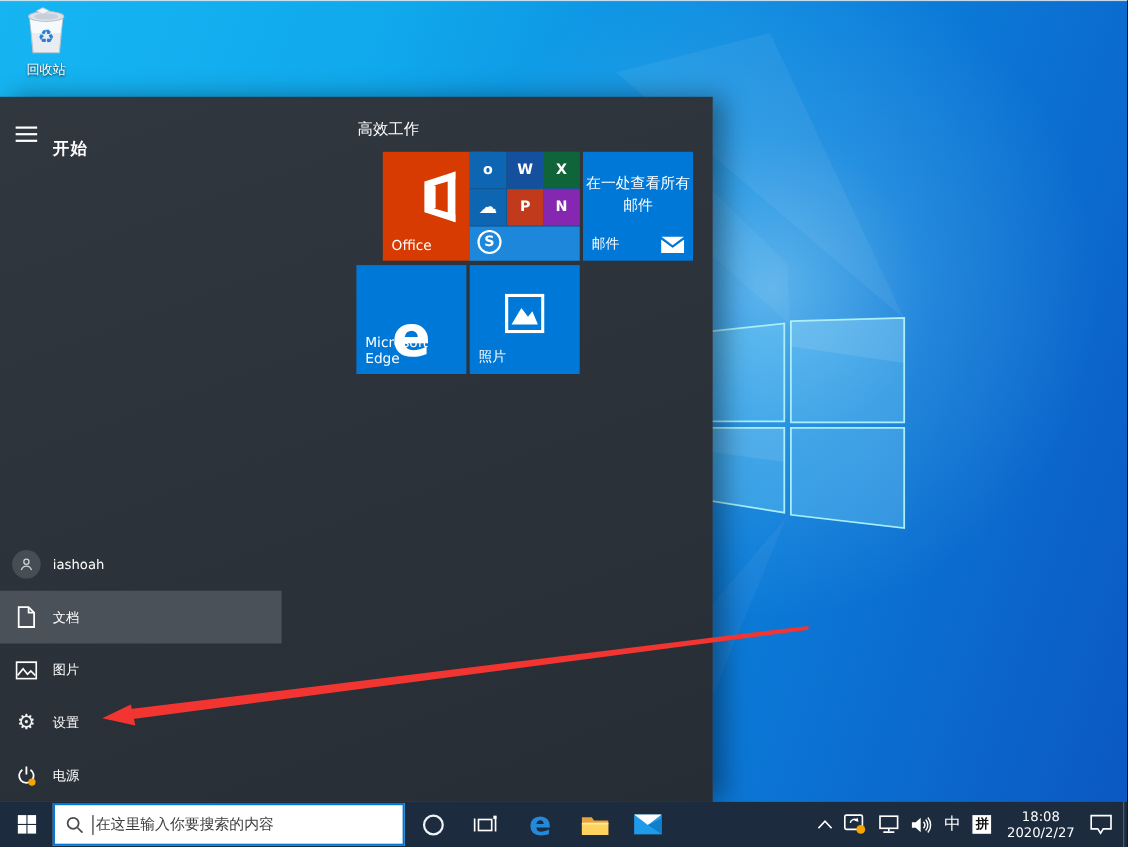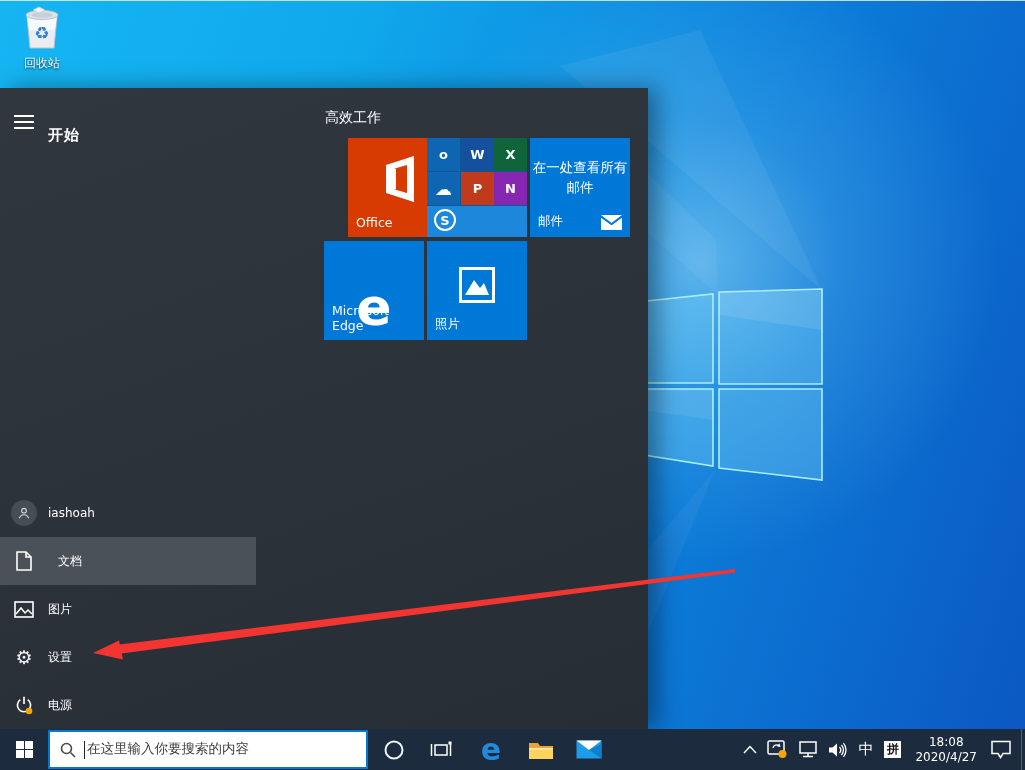--- a/index.html
+++ b/index.html
@@ -47,37 +47,37 @@
   .skype-badge { position:absolute; left:7px; top:3px; width:22px; height:22px; border:2px solid #fff; border-radius:50%;
     display:flex; align-items:center; justify-content:center; font-size:13px; font-weight:bold; }
   .mail-lines { position:absolute; left:0; top:19px; width:100%; text-align:center; font-size:13.5px; line-height:20px; }
   .mail-env { position:absolute; right:8px; bottom:7px; }
   .edge-glyph { position:absolute; left:50%; top:40px; transform:translateX(-50%); font-size:52px; font-weight:bold; line-height:1; }
   .photos-glyph { position:absolute; left:32px; top:26px; }
   
   .side-item { position:absolute; left:0; width:256px; height:48px; display:flex; align-items:center; cursor:pointer; }
   .side-item .ic { width:48px; display:flex; align-items:center; justify-content:center; flex:0 0 48px; }
   .side-item .lbl { font-size:12px; }
-  .side-item.highlight { background:#4B5158;gap:10px; }
+  .side-item.highlight { background:#4B5158; }
   .row-user { top:401px; } .row-docs { top:449px; } .row-pics { top:497px; }
   .row-settings { top:545px; } .row-power { top:593px; }
   .avatar { width:26px; height:26px; border-radius:50%; background:#454D55; display:flex; align-items:center; justify-content:center; }
   .gear-glyph { font-size:19px; color:#F0F2F4; line-height:1; }
   
   .arrow-svg { position:absolute; left:0; top:0; pointer-events:none; }
   
   .taskbar { position:absolute; left:0; top:729px; width:1025px; height:41px; background:#1D2B3F;
     display:flex; align-items:center; }
   .tb-btn { height:41px; display:flex; align-items:center; justify-content:center; cursor:pointer; }
   .start-button { width:48px; }
   .search-box { position:absolute; left:48px; top:1px; width:320px; height:39px; background:#fff;
     border:2px solid #0078D7; display:flex; align-items:center; }
   .search-box .mag { margin:0 8px 0 10px; flex:0 0 auto; }
   .caret { width:1px; height:18px; background:#222; margin-right:2px; }
-  .search-input { border:none; outline:none; flex:1; font-size:13.5px; font-family:Liberation Mono, monospace; color:#c2410c; background:transparent; height:100%; }
+  .search-input { border:none; outline:none; flex:1; font-size:13.5px; font-family:Liberation Serif, serif; color:#c2410c; background:transparent; height:100%; }
   .search-input::placeholder { color:#3C3C3C; opacity:1; }
   .tb-cortana { position:absolute; left:374px; width:40px; }
   .tb-taskview { position:absolute; left:421px; width:40px; }
   .tb-edge { position:absolute; left:468px; width:46px; font-size:30px; font-weight:bold; color:#2389DA; }
   .tb-folder { position:absolute; left:518px; width:46px; }
   .tb-mail { position:absolute; left:566px; width:46px; }
   .tray { position:absolute; right:0; top:0; height:41px; display:flex; align-items:center; }
   .tray .tb-btn { padding:0 5px; }
   .ime-mode { font-size:15px; padding:0 6px; }
   .ime-scheme { width:17px; height:17px; background:#fff; color:#111; font-size:12px; font-weight:bold;
@@ -336,21 +336,21 @@
           <polygon points="1,5.5 4.5,5.5 9,1.5 9,14.5 4.5,10.5 1,10.5" fill="#fff"></polygon>
           <path d="M11.5 5 a4.5 4.5 0 0 1 0 6" fill="none" stroke="#fff" stroke-width="1.3"></path>
           <path d="M13.5 3 a7.5 7.5 0 0 1 0 10" fill="none" stroke="#fff" stroke-width="1.3"></path>
           <path d="M15.5 1.2 a10.5 10.5 0 0 1 0 13.6" fill="none" stroke="#fff" stroke-width="1.3"></path>
         </svg>
       </div>
       <div class="tb-btn ime-mode">中</div>
       <div class="ime-scheme">拼</div>
       <div class="clock">
         <div>18:08</div>
-        <div>2020/4/27</div>
+        <div>2020/2/27</div>
       </div>
       <div class="tb-btn">
         <svg width="22" height="19" viewBox="0 0 22 19">
           <path d="M2 1.5 h18 v12 h-7 l-2.5 4 -2.5 -4 h-6 z" fill="none" stroke="#fff" stroke-width="1.5"></path>
         </svg>
       </div>
       <div class="show-desktop"></div>
     </div>
   </div>
 

